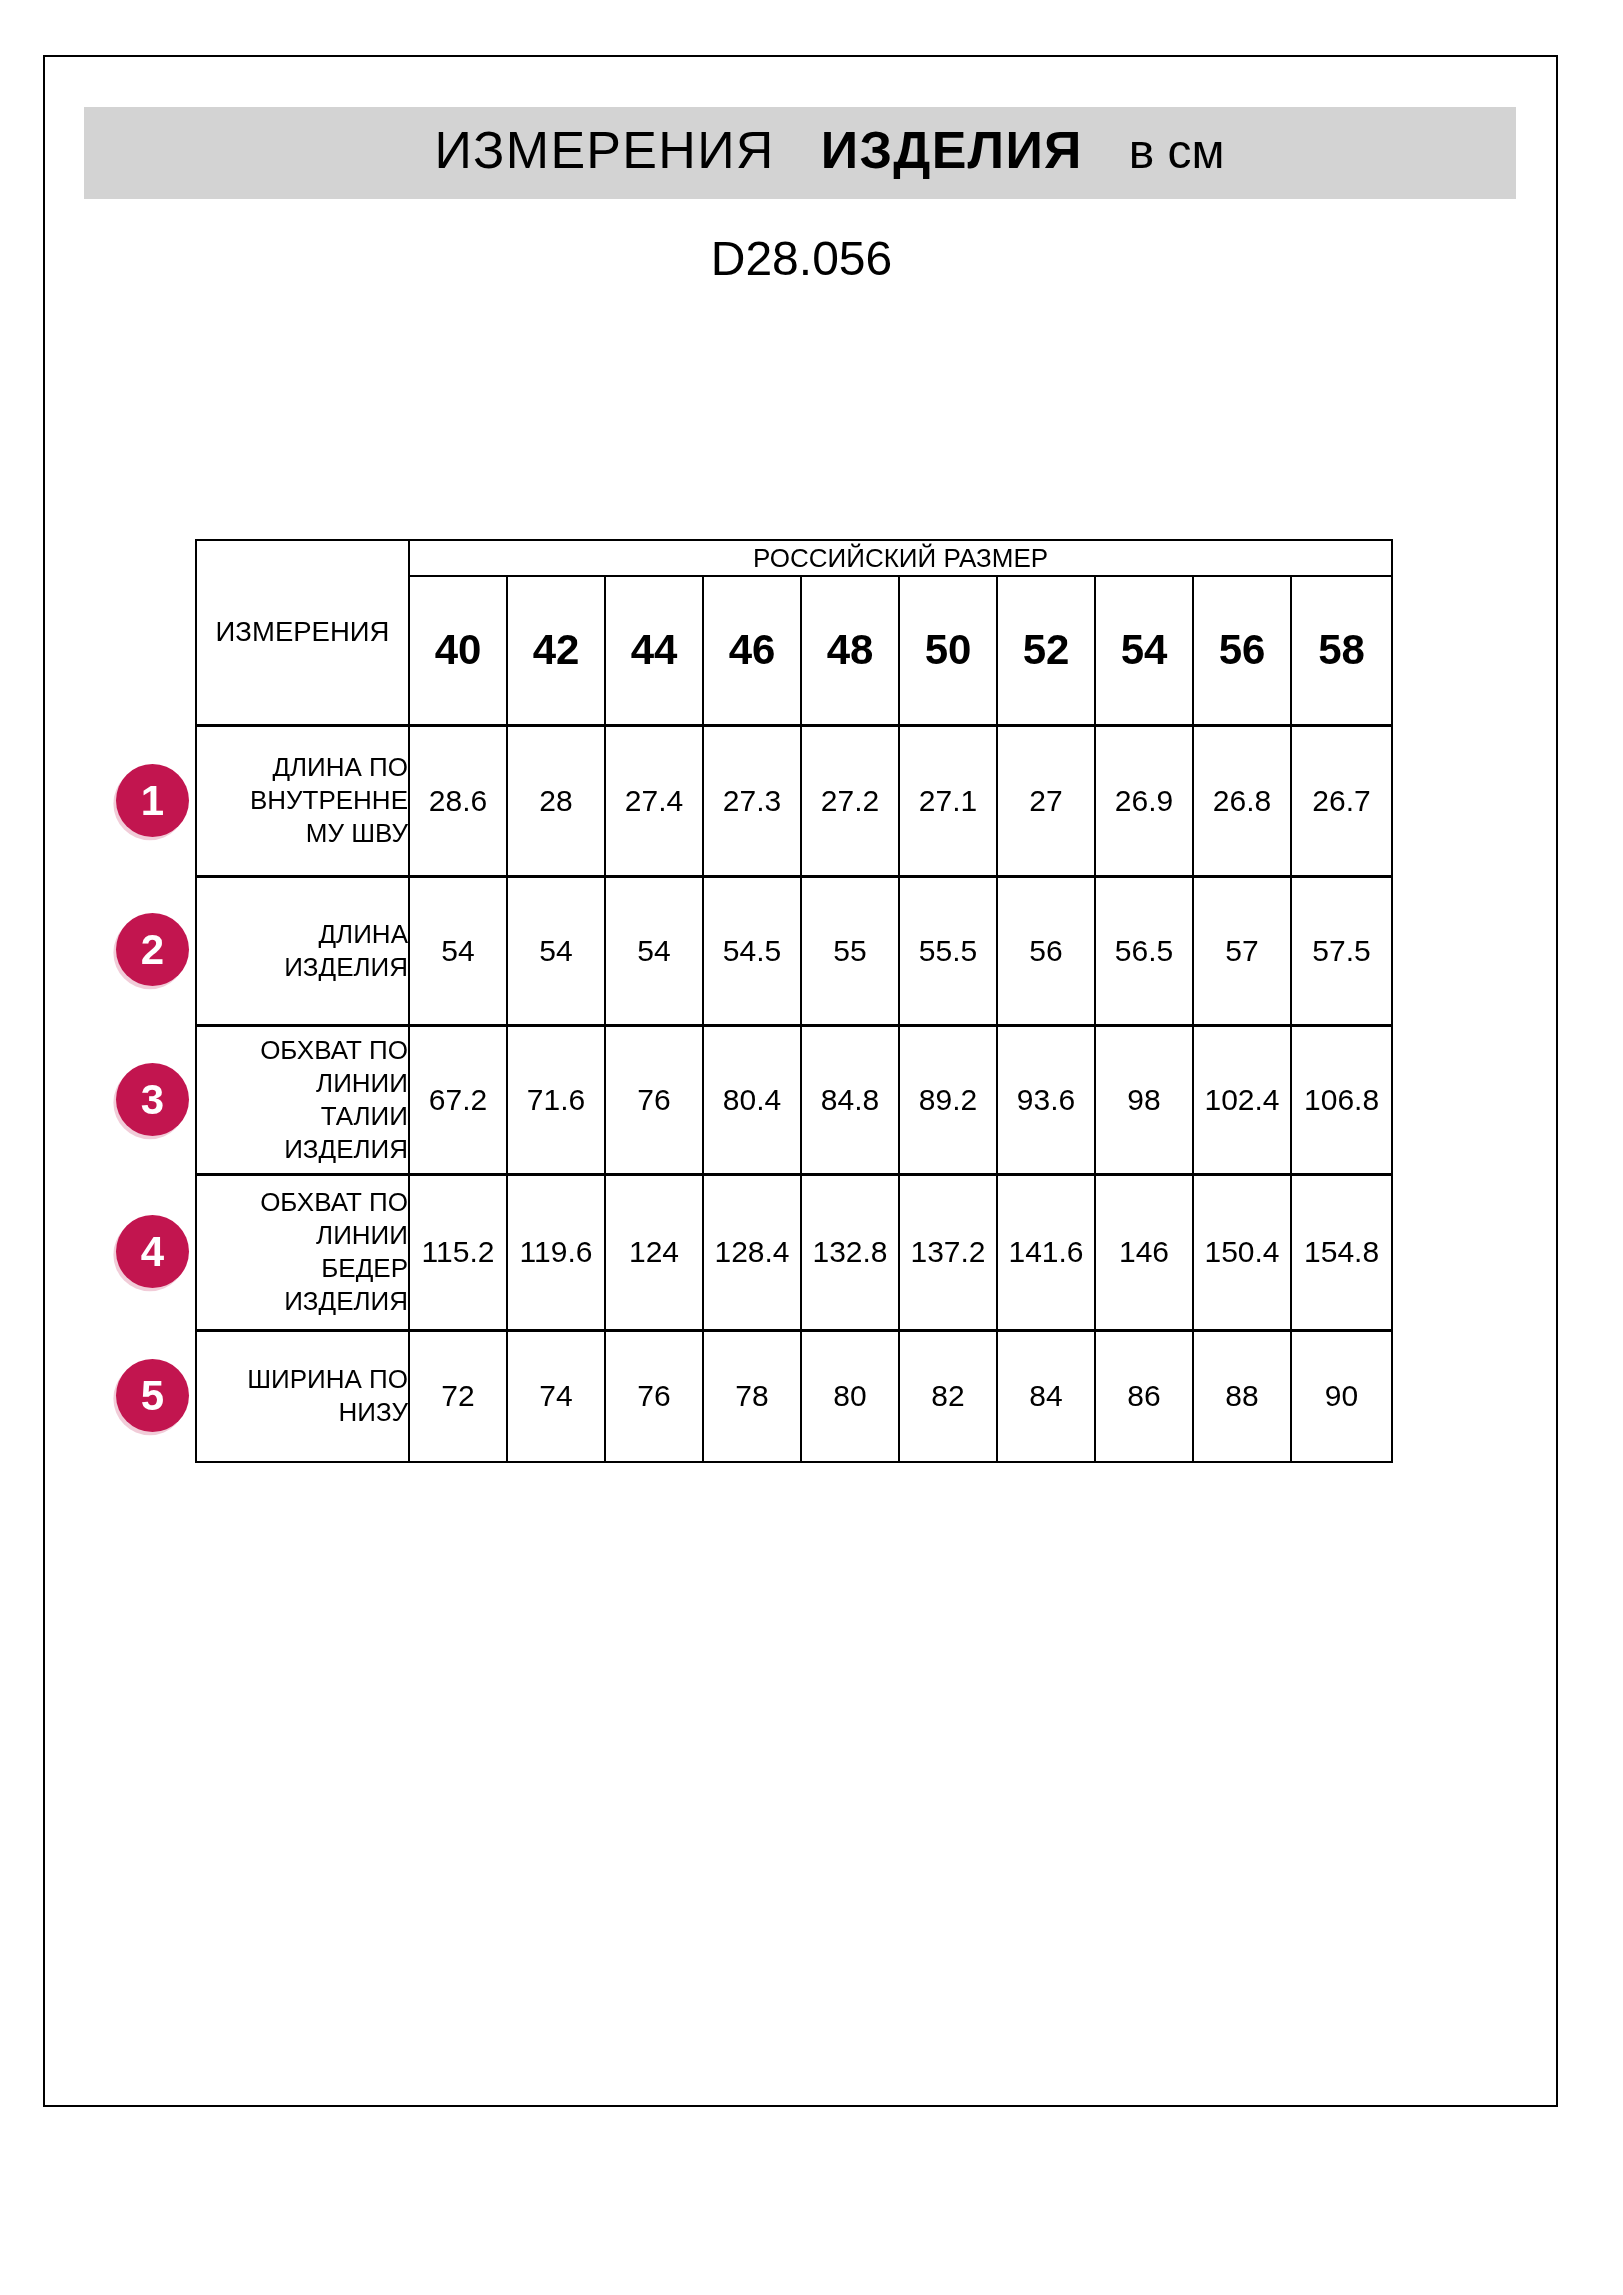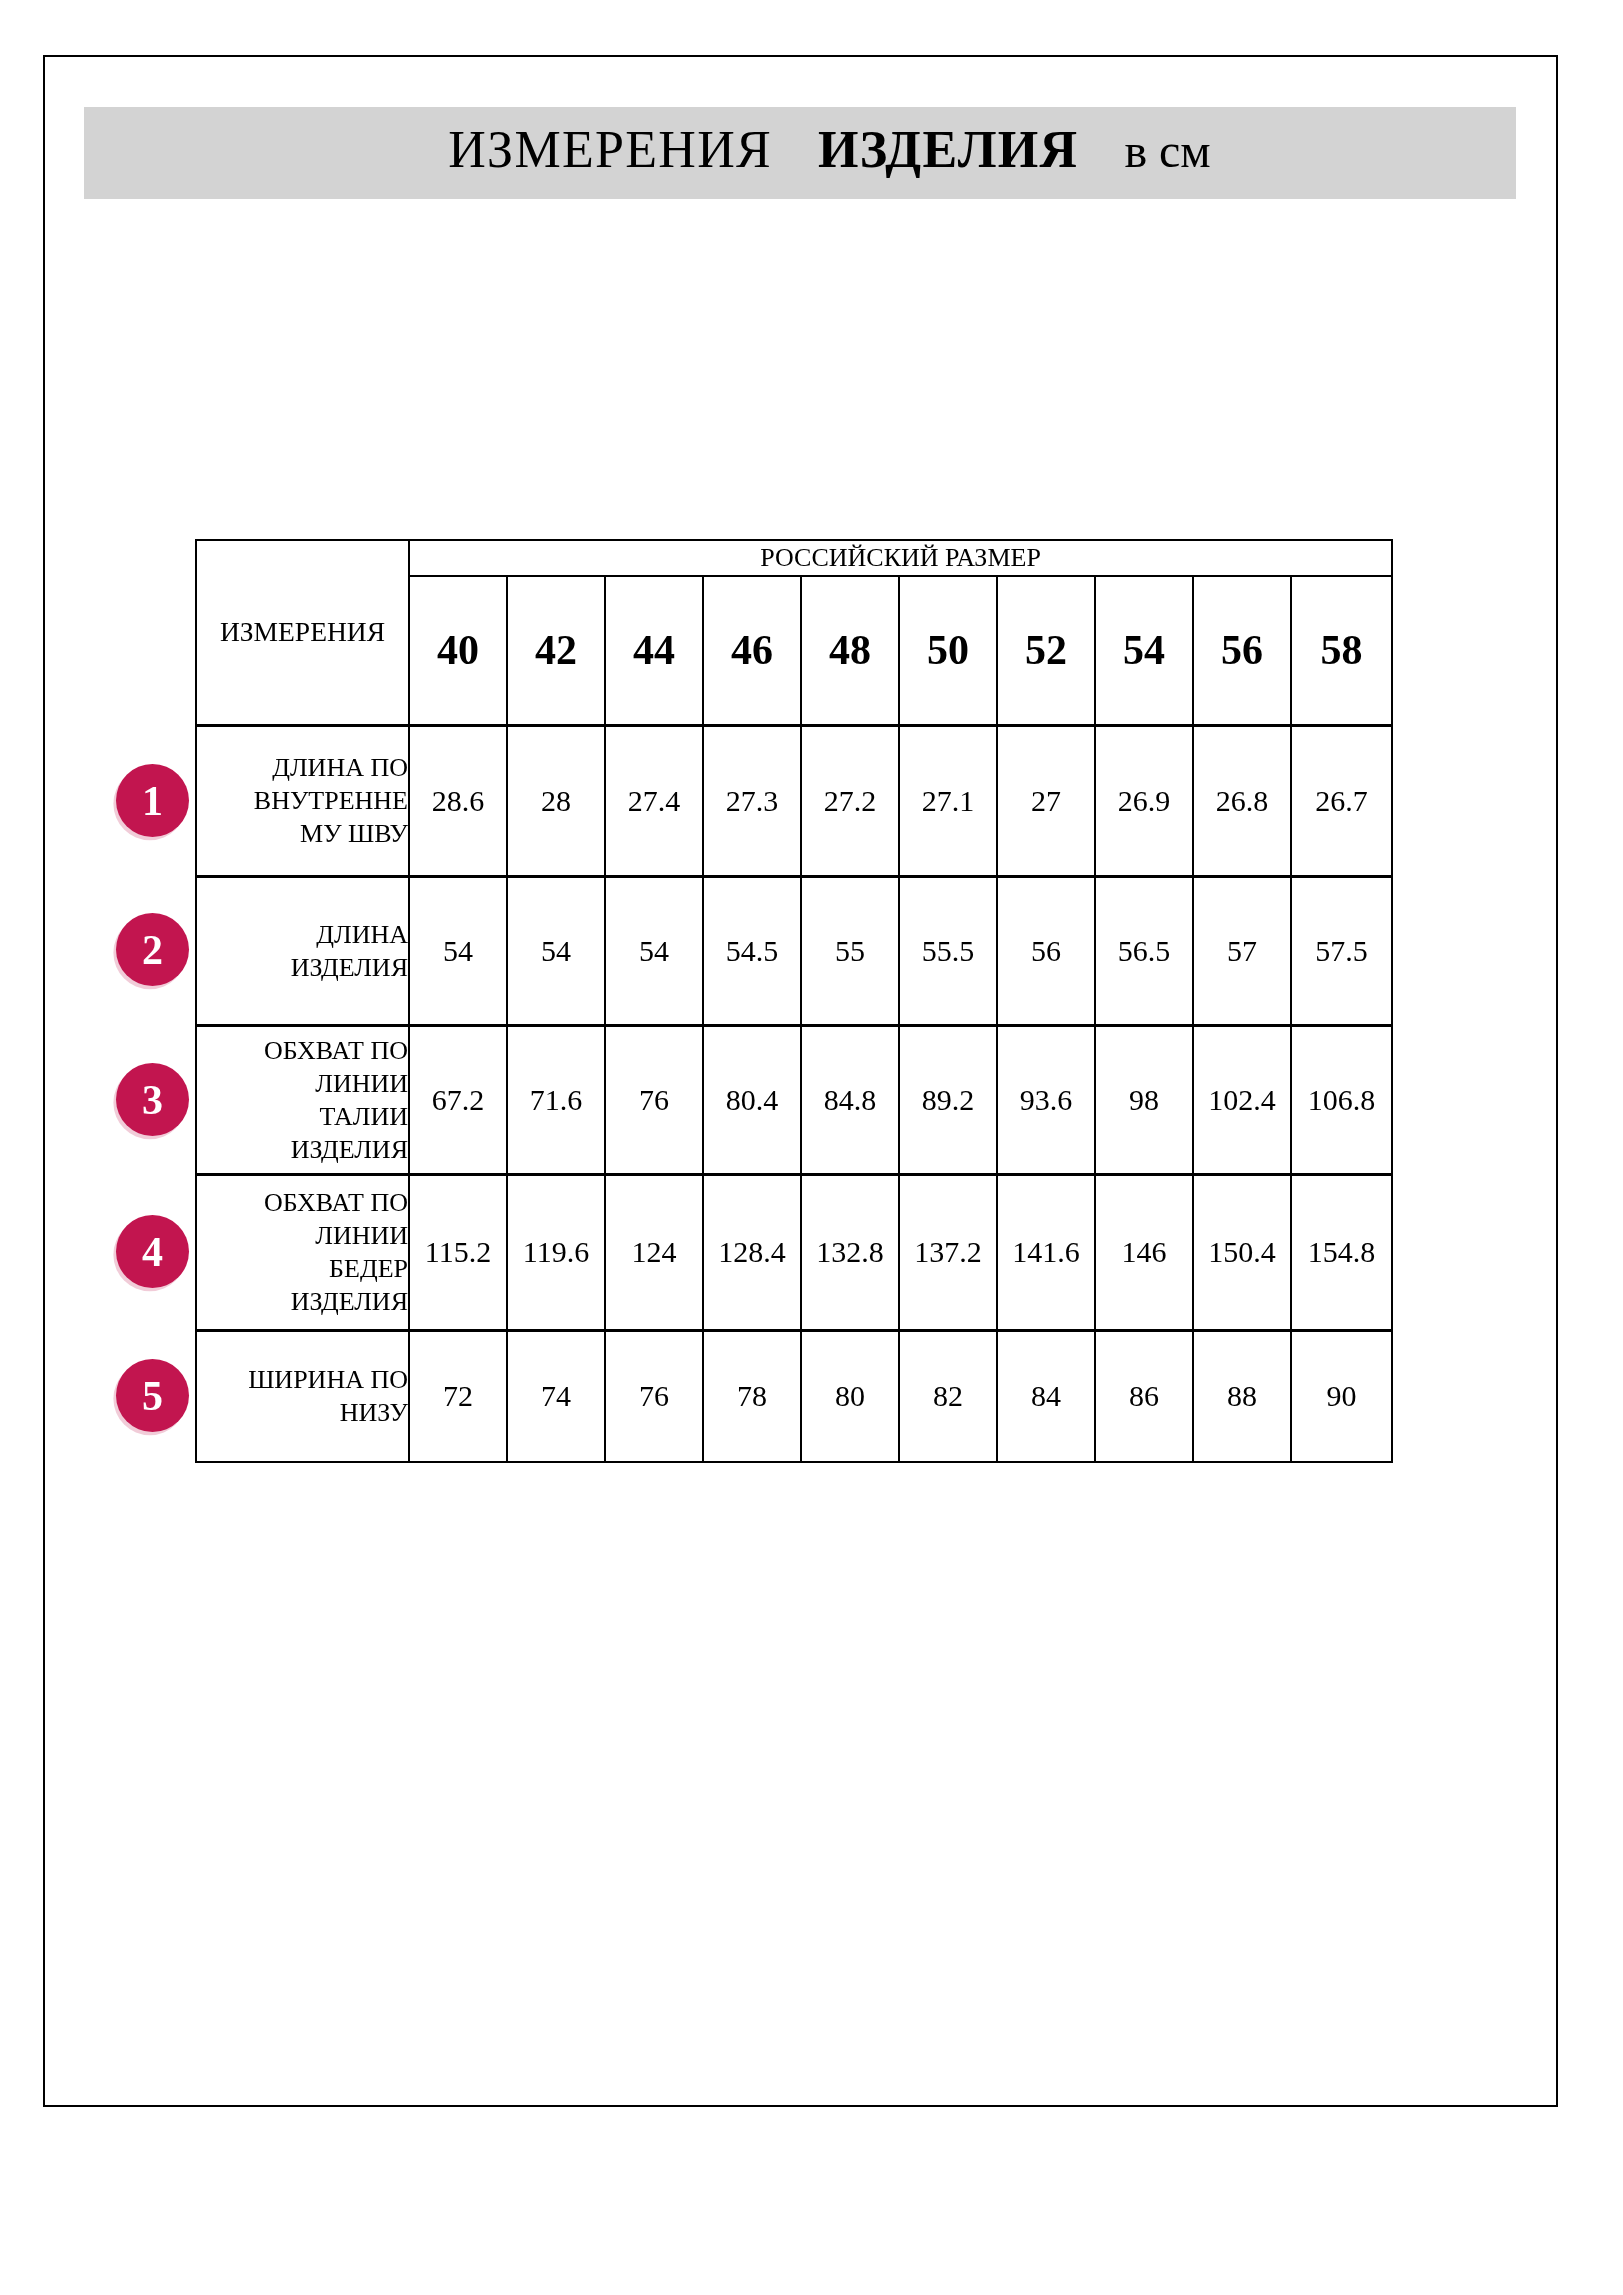--- a/index.html
+++ b/index.html
@@ -1,21 +1,21 @@
 <!DOCTYPE html>
 <html style="--badge: #c2154f; --banner-bg: #d3d3d3;font-size:10.5px"><head>
 <meta charset="utf-8">
 <style>
   html, body { margin: 0; padding: 0; background: #ffffff; }
   .page {
     position: relative;
     width: 1623px;
     height: 2295px;
     background: #ffffff;
-    font-family: Liberation Serif, serif;
+    font-family: Liberation Sans, sans-serif;
     color: #000000;
     overflow: hidden;
   }
   .frame {
     position: absolute;
     left: 43px; top: 55px;
     width: 1511px; height: 2048px;
     border: 2.6px solid #000000;
   }
   .banner {
@@ -105,20 +105,21 @@
 <div class="page">
 
   <div class="frame"></div>
 
   <div class="banner">
     <span class="t-regular">ИЗМЕРЕНИЯ</span>
     <span class="t-bold">ИЗДЕЛИЯ</span>
     <span class="t-unit">в см</span>
   </div>
 
+  <div class="product-code">D28.056</div>
 
 
   <table class="size-table">
     <colgroup>
       <col style="width:213px">
       <col style="width:98px">
         <col style="width:98px">
         <col style="width:98px">
         <col style="width:98px">
         <col style="width:98px">

